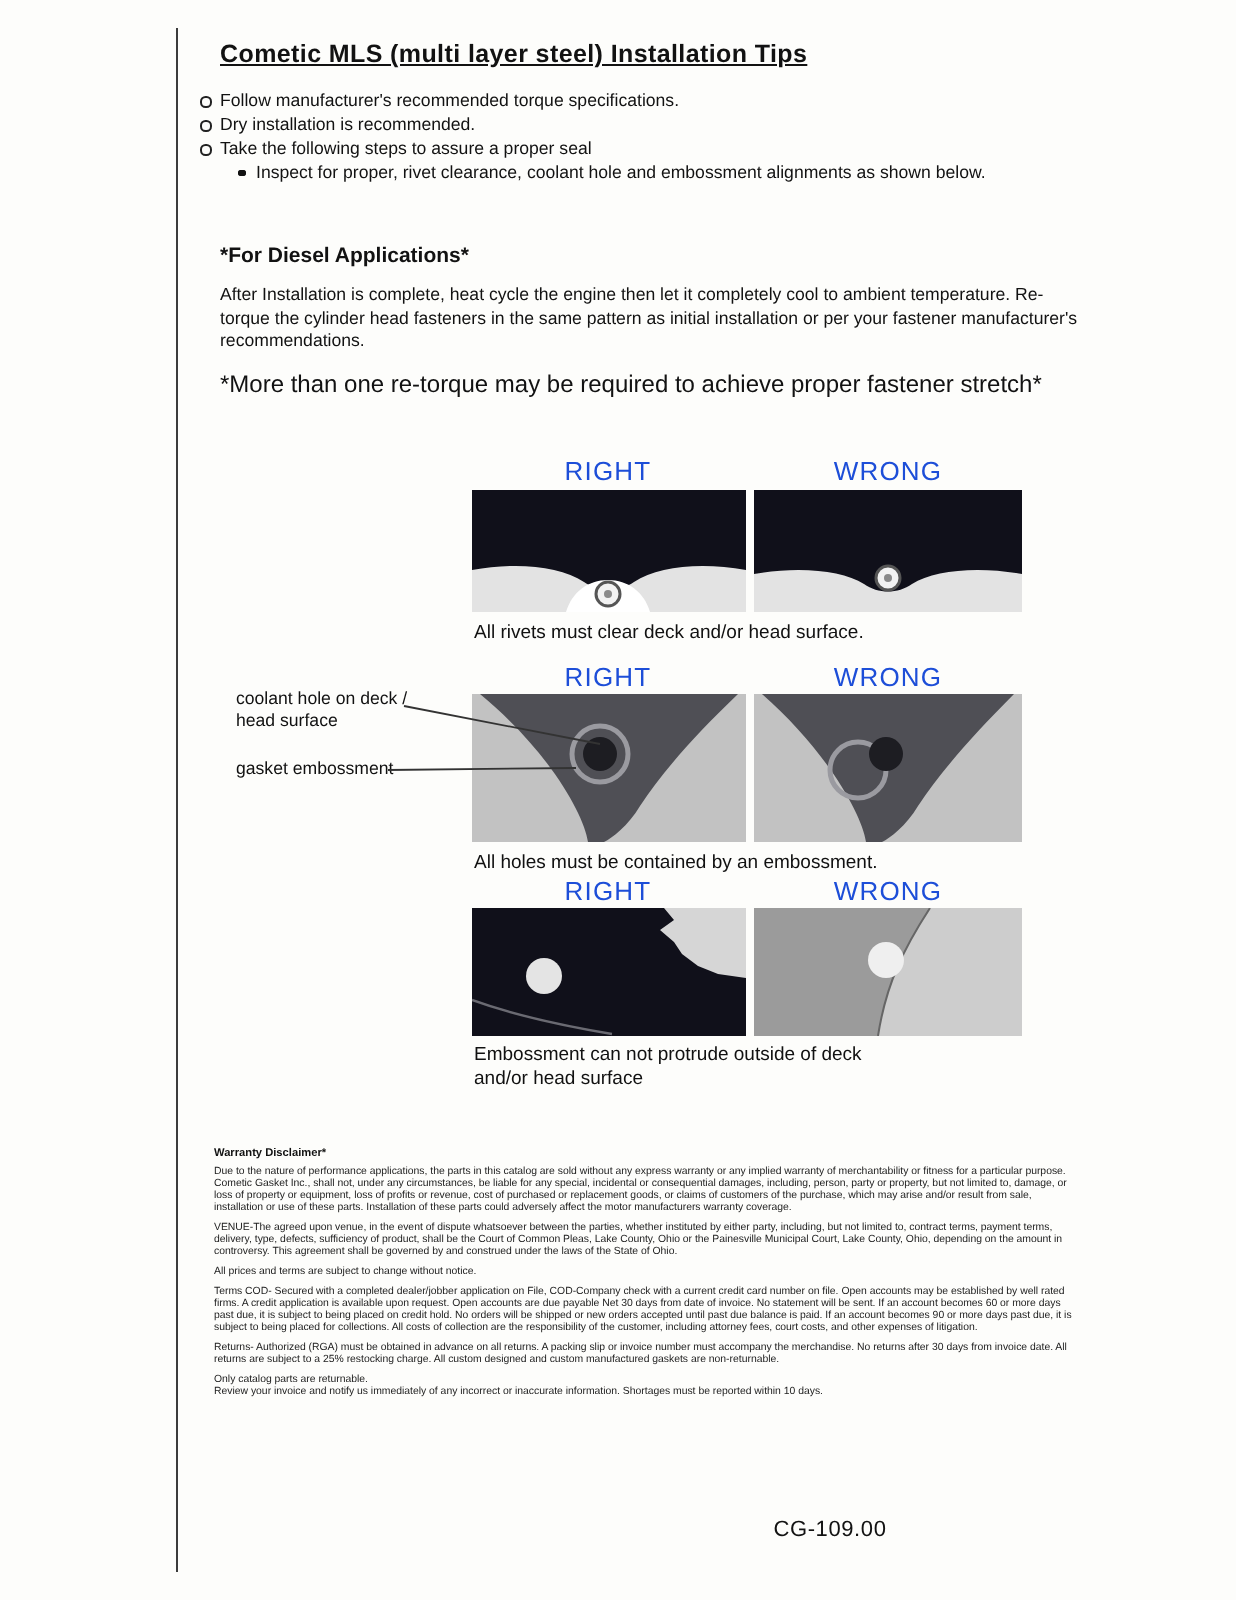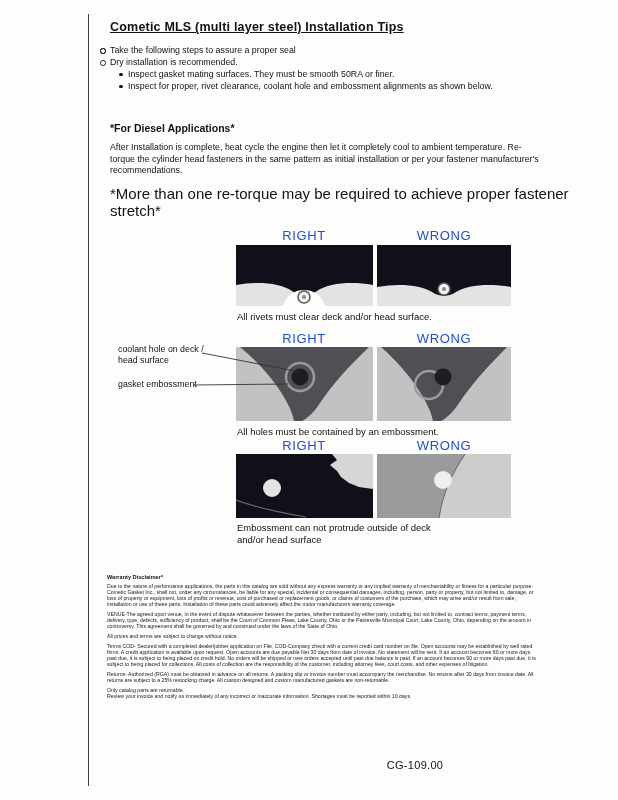--- a/index.html
+++ b/index.html
@@ -13,21 +13,21 @@
   .content { position:absolute; left:96px; top:20px; width:494px; }
   .title { margin:0 0 10px 14px; font-size:12.5px; font-weight:bold; text-decoration:underline; letter-spacing:0.2px; }
 
   .b1 { position:relative; padding-left:14px; font-size:8.8px; line-height:12px; }
   .b1 .mark { position:absolute; left:4px; top:4px; width:3.5px; height:3.5px; border:0.9px solid #222; border-radius:50%; }
   .b2 { position:relative; padding-left:32px; font-size:8.8px; line-height:12px; }
   .b2 .mark { position:absolute; left:23px; top:4.8px; width:3.6px; height:3.6px; background:#111; border-radius:50%; }
 
   .diesel-h { margin:30px 0 8px 14px; font-size:10.5px; font-weight:bold; }
   .para { margin:0 0 8px 14px; width:436px; font-size:8.8px; line-height:11.5px; }
-  .note { margin:6px 0 0 14px; font-size:15px; }
+  .note { margin:6px 0 0 14px; font-size:12px; }
 
   .dg-label { position:absolute; width:84px; text-align:center; font-size:13px; letter-spacing:0.6px; color:#1d4ed8; }
   .panel { position:absolute; }
   .panel svg { display:block; }
   .caption { position:absolute; font-size:9.5px; line-height:12px; color:#111; }
   .ann { position:absolute; font-size:8.8px; line-height:10.5px; color:#111; }
   .leaders { position:absolute; left:110px; top:340px; pointer-events:none; }
 
   .disclaimer { position:absolute; left:107px; top:574px; width:430px; }
   .disc-h { font-size:5.6px; font-weight:bold; margin:0 0 3px 0; }
@@ -38,24 +38,24 @@
 </style>
 </head>
 <body>
 
 <div class="page">
   <div class="vline"></div>
 
   <div class="content">
     <div class="title">Cometic MLS (multi layer steel) Installation Tips</div>
 
-    <div class="b1"><span class="mark"></span></div>
+    <div class="b1"><span class="mark"></span><span>Follow manufacturer's recommended torque specifications.</span></div>
+    <div class="b1"><span class="mark"></span><span>Dry installation is recommended.</span></div>
     <div class="b1"><span class="mark"></span><span>Take the following steps to assure a proper seal</span></div>
-    <div class="b1"><span class="mark"></span><span>Dry installation is recommended.</span></div>
-    <div class="b2"><span class="mark"></span><span>Inspect gasket mating surfaces.  They must be smooth 50RA or finer.</span></div>
+    <div class="b2"><span class="mark"></span></div>
     <div class="b2"><span class="mark"></span><span>Inspect for proper, rivet clearance, coolant hole and embossment alignments as shown below.</span></div>
 
     <div class="diesel-h">*For Diesel Applications*</div>
     <div class="para">After Installation is complete, heat cycle the engine then let it completely cool to ambient temperature. Re-torque the cylinder head fasteners in the same pattern as initial installation or per your fastener manufacturer's recommendations.</div>
     <div class="note">*More than one re-torque may be required to achieve proper fastener stretch*</div>
   </div>
 
   <div class="dg-label" style="left:262px; top:228px;">RIGHT</div>
   <div class="dg-label" style="left:402px; top:228px;">WRONG</div>
 

